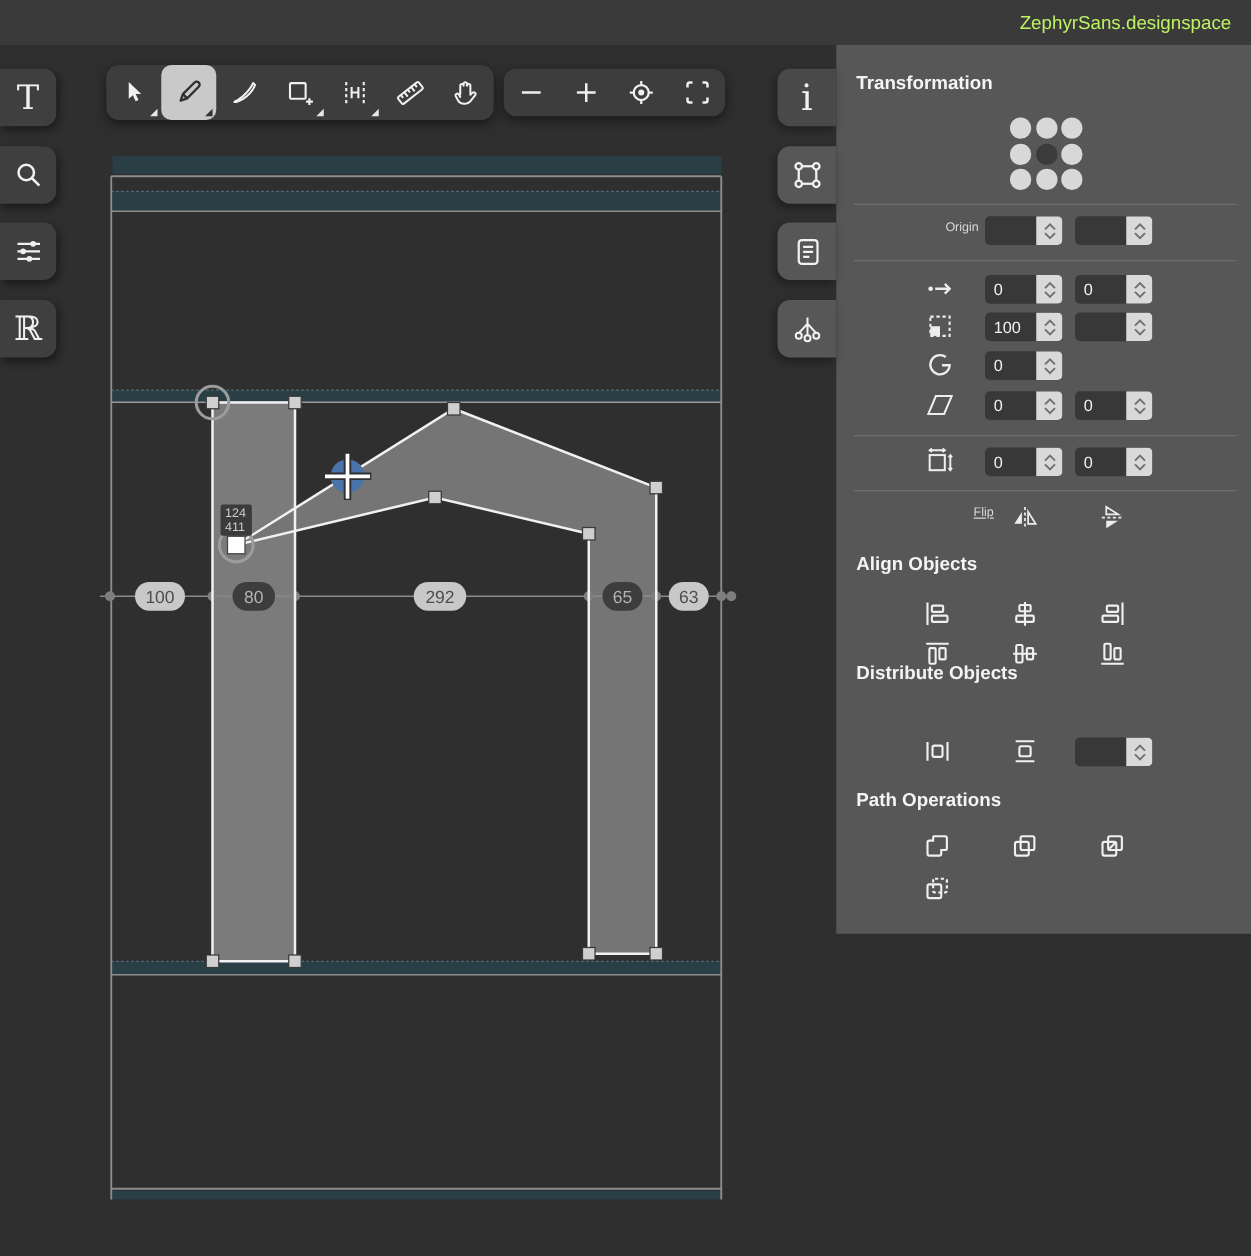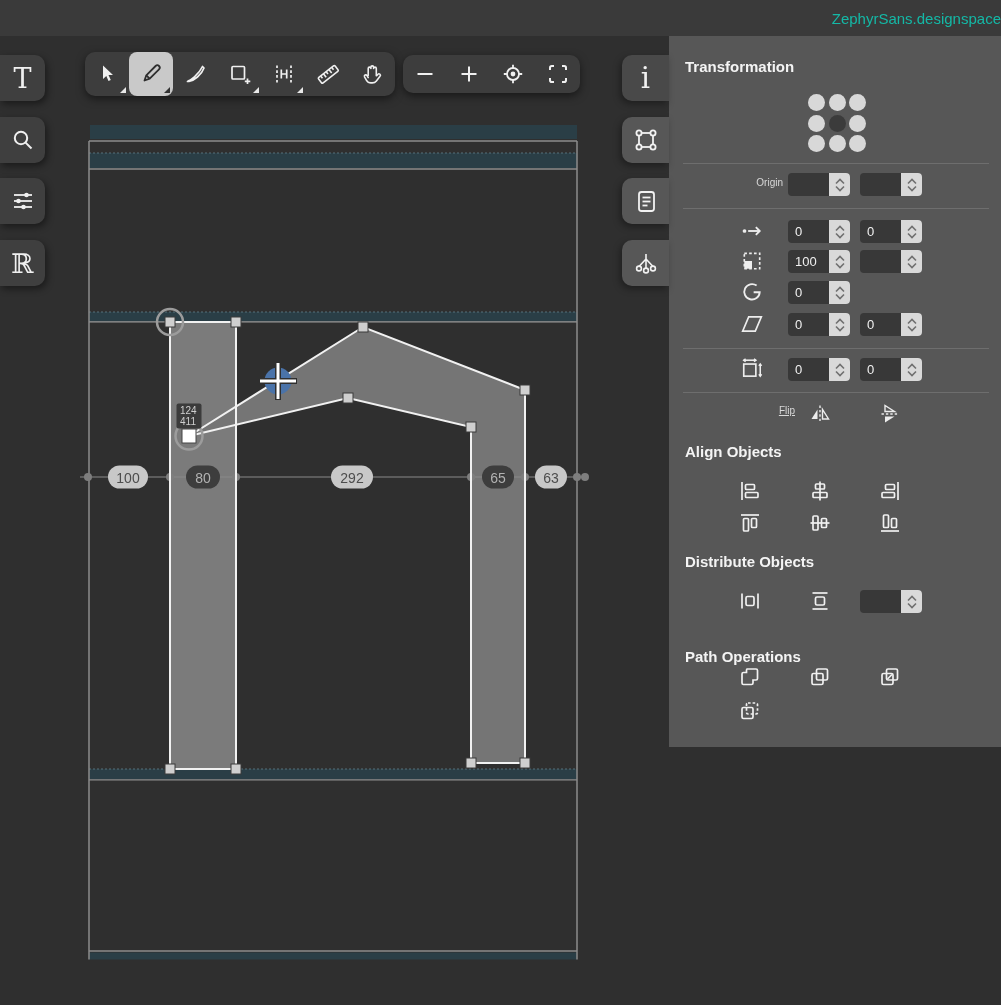--- a/index.html
+++ b/index.html
@@ -11,21 +11,21 @@
   }
   
   .menubar {
     position:absolute; top:0; left:0; width:1001px; height:36px;
     background:#3a3a3a; display:flex; align-items:center; z-index:60;
     color:#e6e6e6; font-size:15px;
   }
   .menu-items { display:flex; gap:27px; padding-left:18px; align-items:center; }
   .menu-item { color:#dedede; }
   .app-name { font-weight:bold; color:#f5f5f5; }
-  .doc-title { margin-left:auto; color:#14b8a6; }
+  .doc-title { margin-left:auto; padding-right:16px; color:#bef264; }
 
   
   .canvas-wrap { position:absolute; top:36px; left:0; width:669px; height:969px; background:#2f2f2f; }
   svg text { font-family:"Liberation Sans", sans-serif; }
 
   
   .floatbar {
     position:absolute; background:#3d3d3d; border-radius:10px;
     box-shadow:0 3px 9px rgba(0,0,0,0.5); display:flex; align-items:center; z-index:20;
   }
@@ -583,21 +583,21 @@
     </g>
   </svg>
   <svg class="p-abs icon-btn" style="left:209px; top:475px;" width="24" height="24" viewBox="0 0 24 24">
     <g stroke="#f0f0f0" stroke-width="1.7" fill="none">
       <line x1="3" y1="20" x2="21" y2="20"></line>
       <rect x="5.5" y="4" width="5" height="12.5" rx="1"></rect>
       <rect x="13.5" y="7.5" width="5" height="9" rx="1"></rect>
     </g>
   </svg>
 
-  <div class="p-abs p-head" style="left:16px; top:517px;">Distribute Objects</div>
+  <div class="p-abs p-head" style="left:16px; top:494px;">Distribute Objects</div>
 
   <svg class="p-abs icon-btn" style="left:69px; top:553px;" width="24" height="24" viewBox="0 0 24 24">
     <g stroke="#f0f0f0" stroke-width="1.7" fill="none">
       <line x1="4" y1="4.5" x2="4" y2="19.5"></line>
       <line x1="20" y1="4.5" x2="20" y2="19.5"></line>
       <rect x="8" y="7.5" width="8" height="9" rx="1.5"></rect>
     </g>
   </svg>
   <svg class="p-abs icon-btn" style="left:139px; top:553px;" width="24" height="24" viewBox="0 0 24 24">
     <g stroke="#f0f0f0" stroke-width="1.7" fill="none">
@@ -611,21 +611,21 @@
     <div class="spin-btn">
       <svg width="12" height="16" viewBox="0 0 12 16">
           <g stroke="#707070" stroke-width="1.6" fill="none">
             <polyline points="2,6.5 6,2.5 10,6.5"></polyline>
             <polyline points="2,9.5 6,13.5 10,9.5"></polyline>
           </g>
         </svg>
     </div>
   </div>
 
-  <div class="p-abs p-head" style="left:16px; top:596px;margin-top:16px;">Path Operations</div>
+  <div class="p-abs p-head" style="left:16px; top:596px;">Path Operations</div>
 
   <svg class="p-abs icon-btn" style="left:69px; top:629px;" width="24" height="24" viewBox="0 0 24 24">
     <path d="M9,4 H18 Q19.5,4 19.5,5.5 V13.5 Q19.5,15 18,15 H15 V18 Q15,19.5 13.5,19.5 H5.5 Q4,19.5 4,18 V9 Q4,7.5 5.5,7.5 H8.5 V5.5 Q8.5,4 9,4 Z" stroke="#f0f0f0" stroke-width="1.7" fill="none"></path>
   </svg>
   <svg class="p-abs icon-btn" style="left:139px; top:629px;" width="24" height="24" viewBox="0 0 24 24">
     <g stroke="#f0f0f0" stroke-width="1.7" fill="none">
       <rect x="8.5" y="4" width="11" height="11" rx="1.5"></rect>
       <rect x="4" y="8.5" width="11" height="11" rx="1.5"></rect>
     </g>
   </svg>

